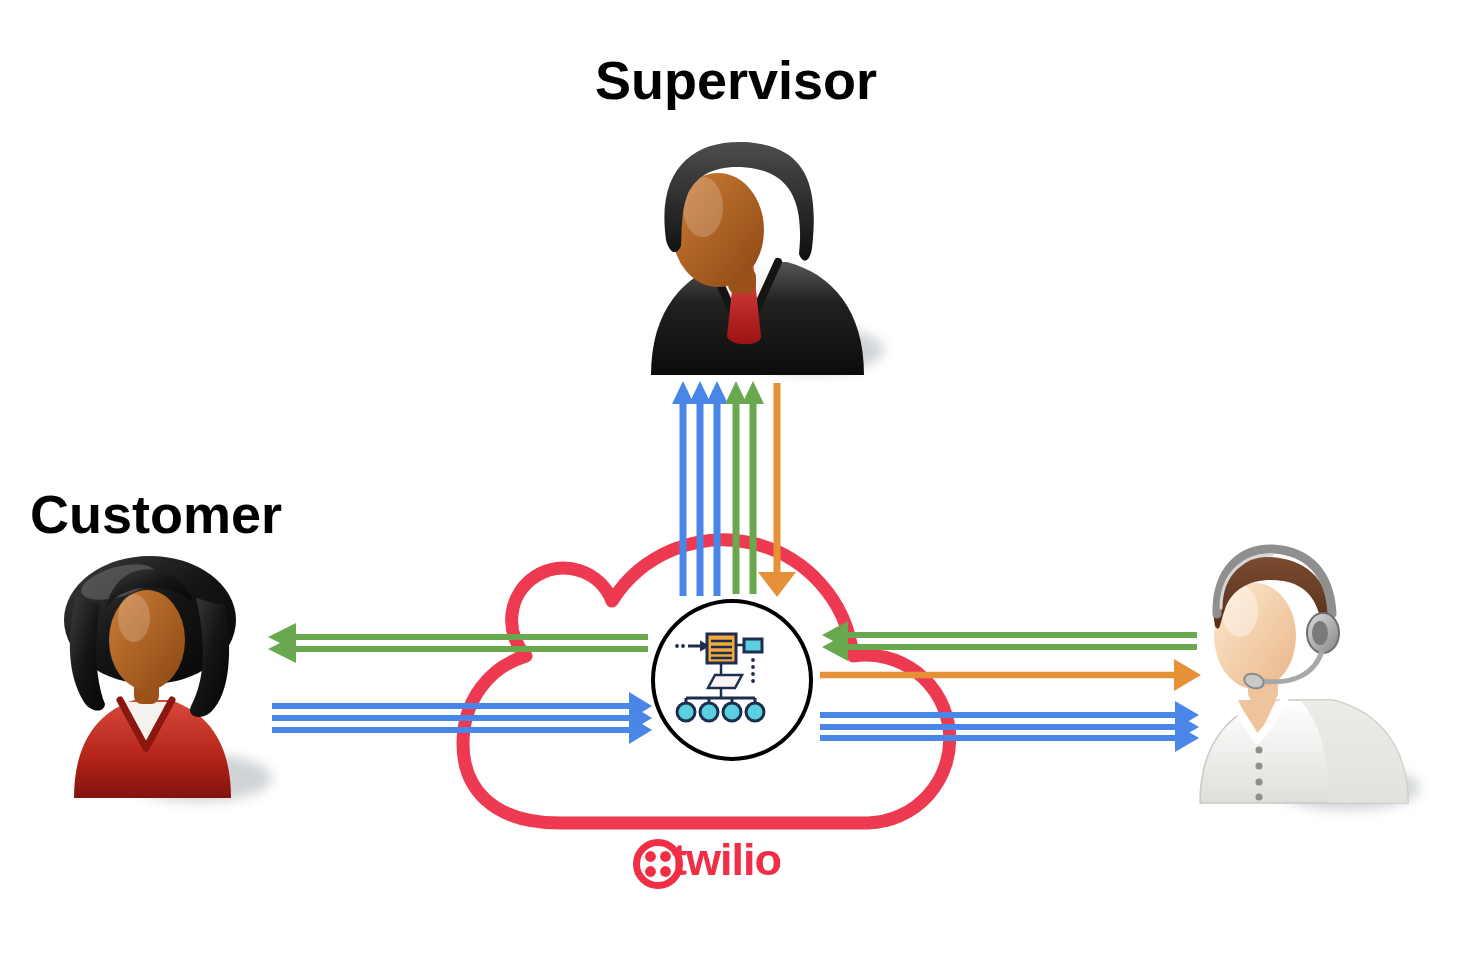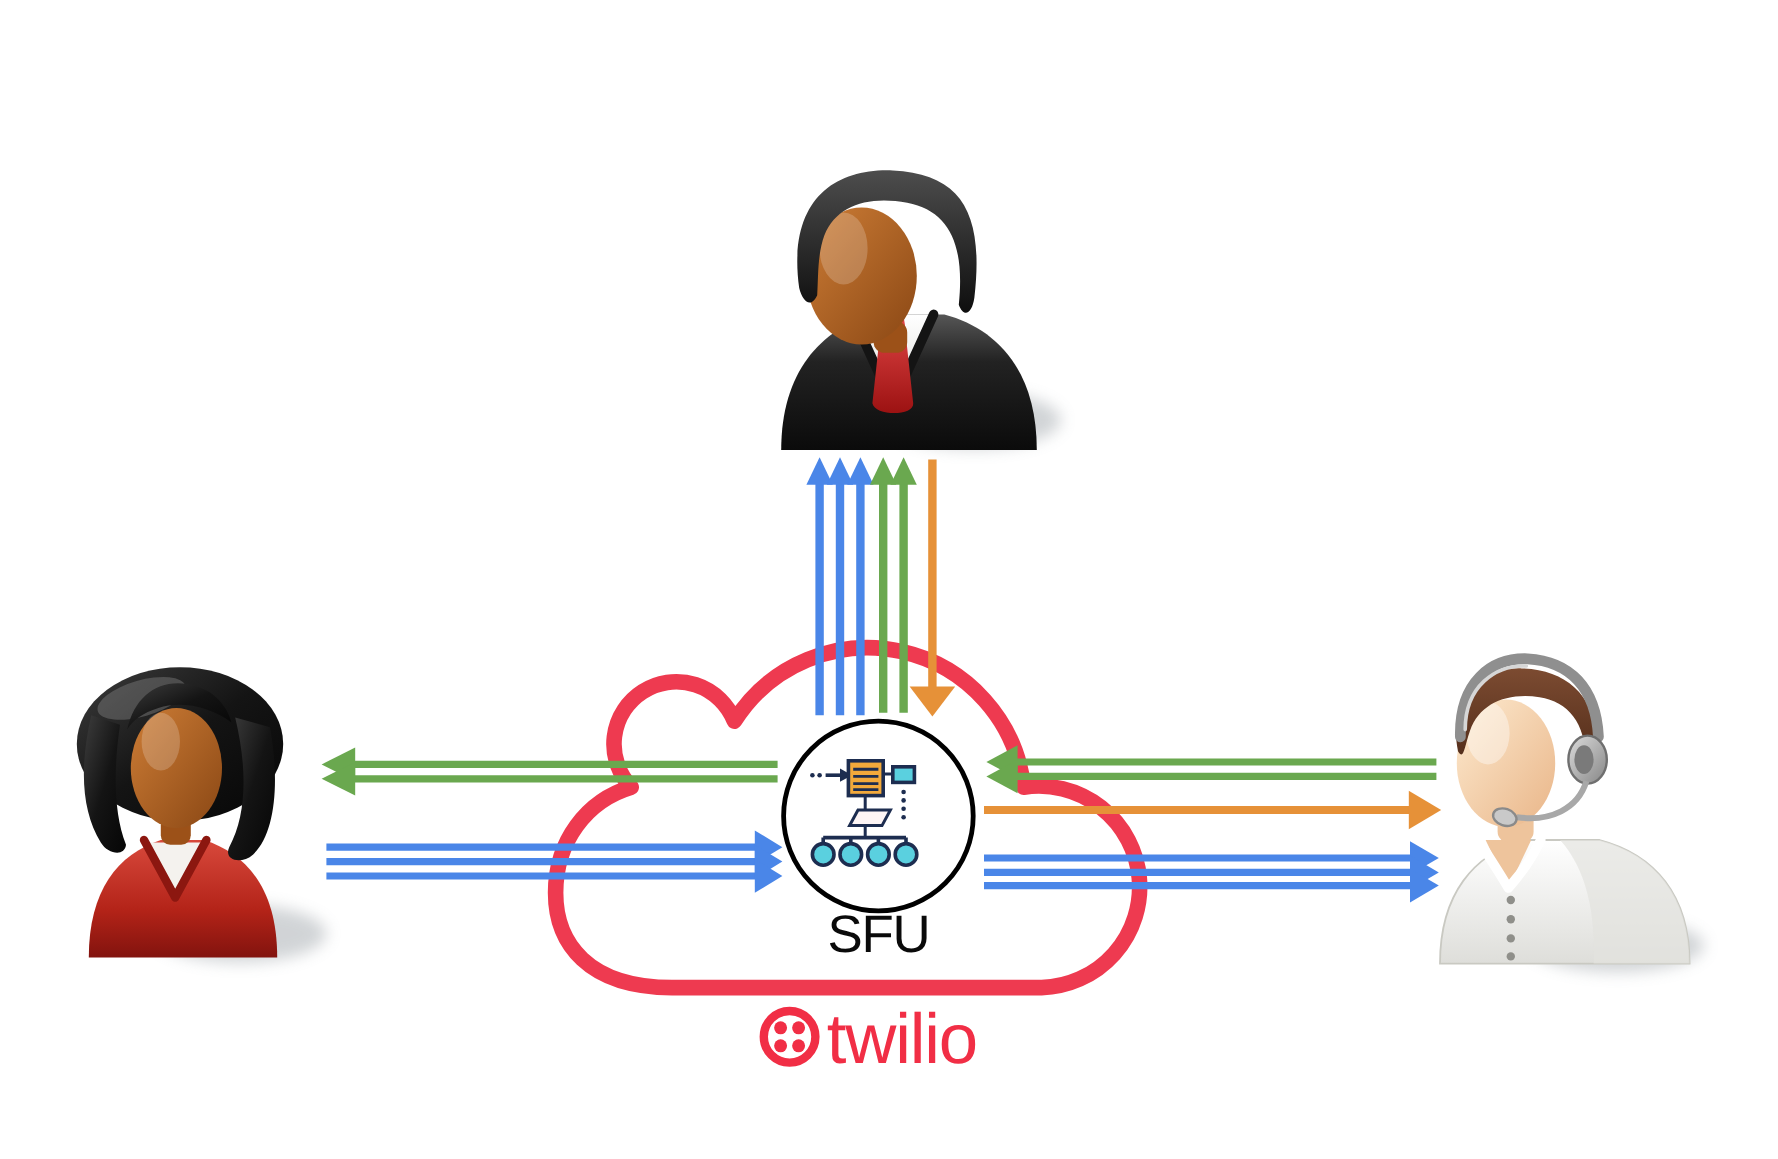--- a/index.html
+++ b/index.html
@@ -18,21 +18,21 @@
     line-height:1; white-space:nowrap;
   }
   .lbl-supervisor{left:536px; top:53px; width:400px; text-align:center;}
   .lbl-customer{left:30px; top:487px;}
   .lbl-agent{left:1206px; top:487px;}
   .lbl-sfu{
     position:absolute; left:632px; top:757px; width:200px; text-align:center;
     font-size:44px; font-weight:400; letter-spacing:-1px; color:#0a0a0a; line-height:1;
   }
   .twilio-word{
-    position:absolute; left:689px; top:837px; font-size:59px; font-weight:normal;
+    position:absolute; left:672px; top:837px; font-size:45px; font-weight:bold;
     letter-spacing:-1px; color:var(--brand-red); line-height:1;
   }
   
   .sv-b{stroke:var(--blue); stroke-width:7;}
   .sv-g{stroke:var(--green); stroke-width:7;}
   .sv-o{stroke:var(--orange); stroke-width:7;}
   .sh-b{stroke:var(--blue); stroke-width:6;}
   .sh-g{stroke:var(--green); stroke-width:6;}
   .sh-o{stroke:var(--orange); stroke-width:6.5;}
   .f-b{fill:var(--blue);} .f-g{fill:var(--green);} .f-o{fill:var(--orange);}
@@ -238,16 +238,17 @@
 
   <g>
     <circle class="tw-ring" cx="658" cy="864" r="21.5"></circle>
     <circle class="tw-dot" cx="650.5" cy="856.5" r="5.4"></circle>
     <circle class="tw-dot" cx="665.5" cy="856.5" r="5.4"></circle>
     <circle class="tw-dot" cx="650.5" cy="871.5" r="5.4"></circle>
     <circle class="tw-dot" cx="665.5" cy="871.5" r="5.4"></circle>
   </g>
 </svg>
 
-<div class="lbl-sfu">SFU</div>
+<div class="diagram-label lbl-supervisor">Supervisor</div>
+<div class="diagram-label lbl-customer">Customer</div>
 <div class="twilio-word">twilio</div>
 
 </div>
 
 </body></html>

